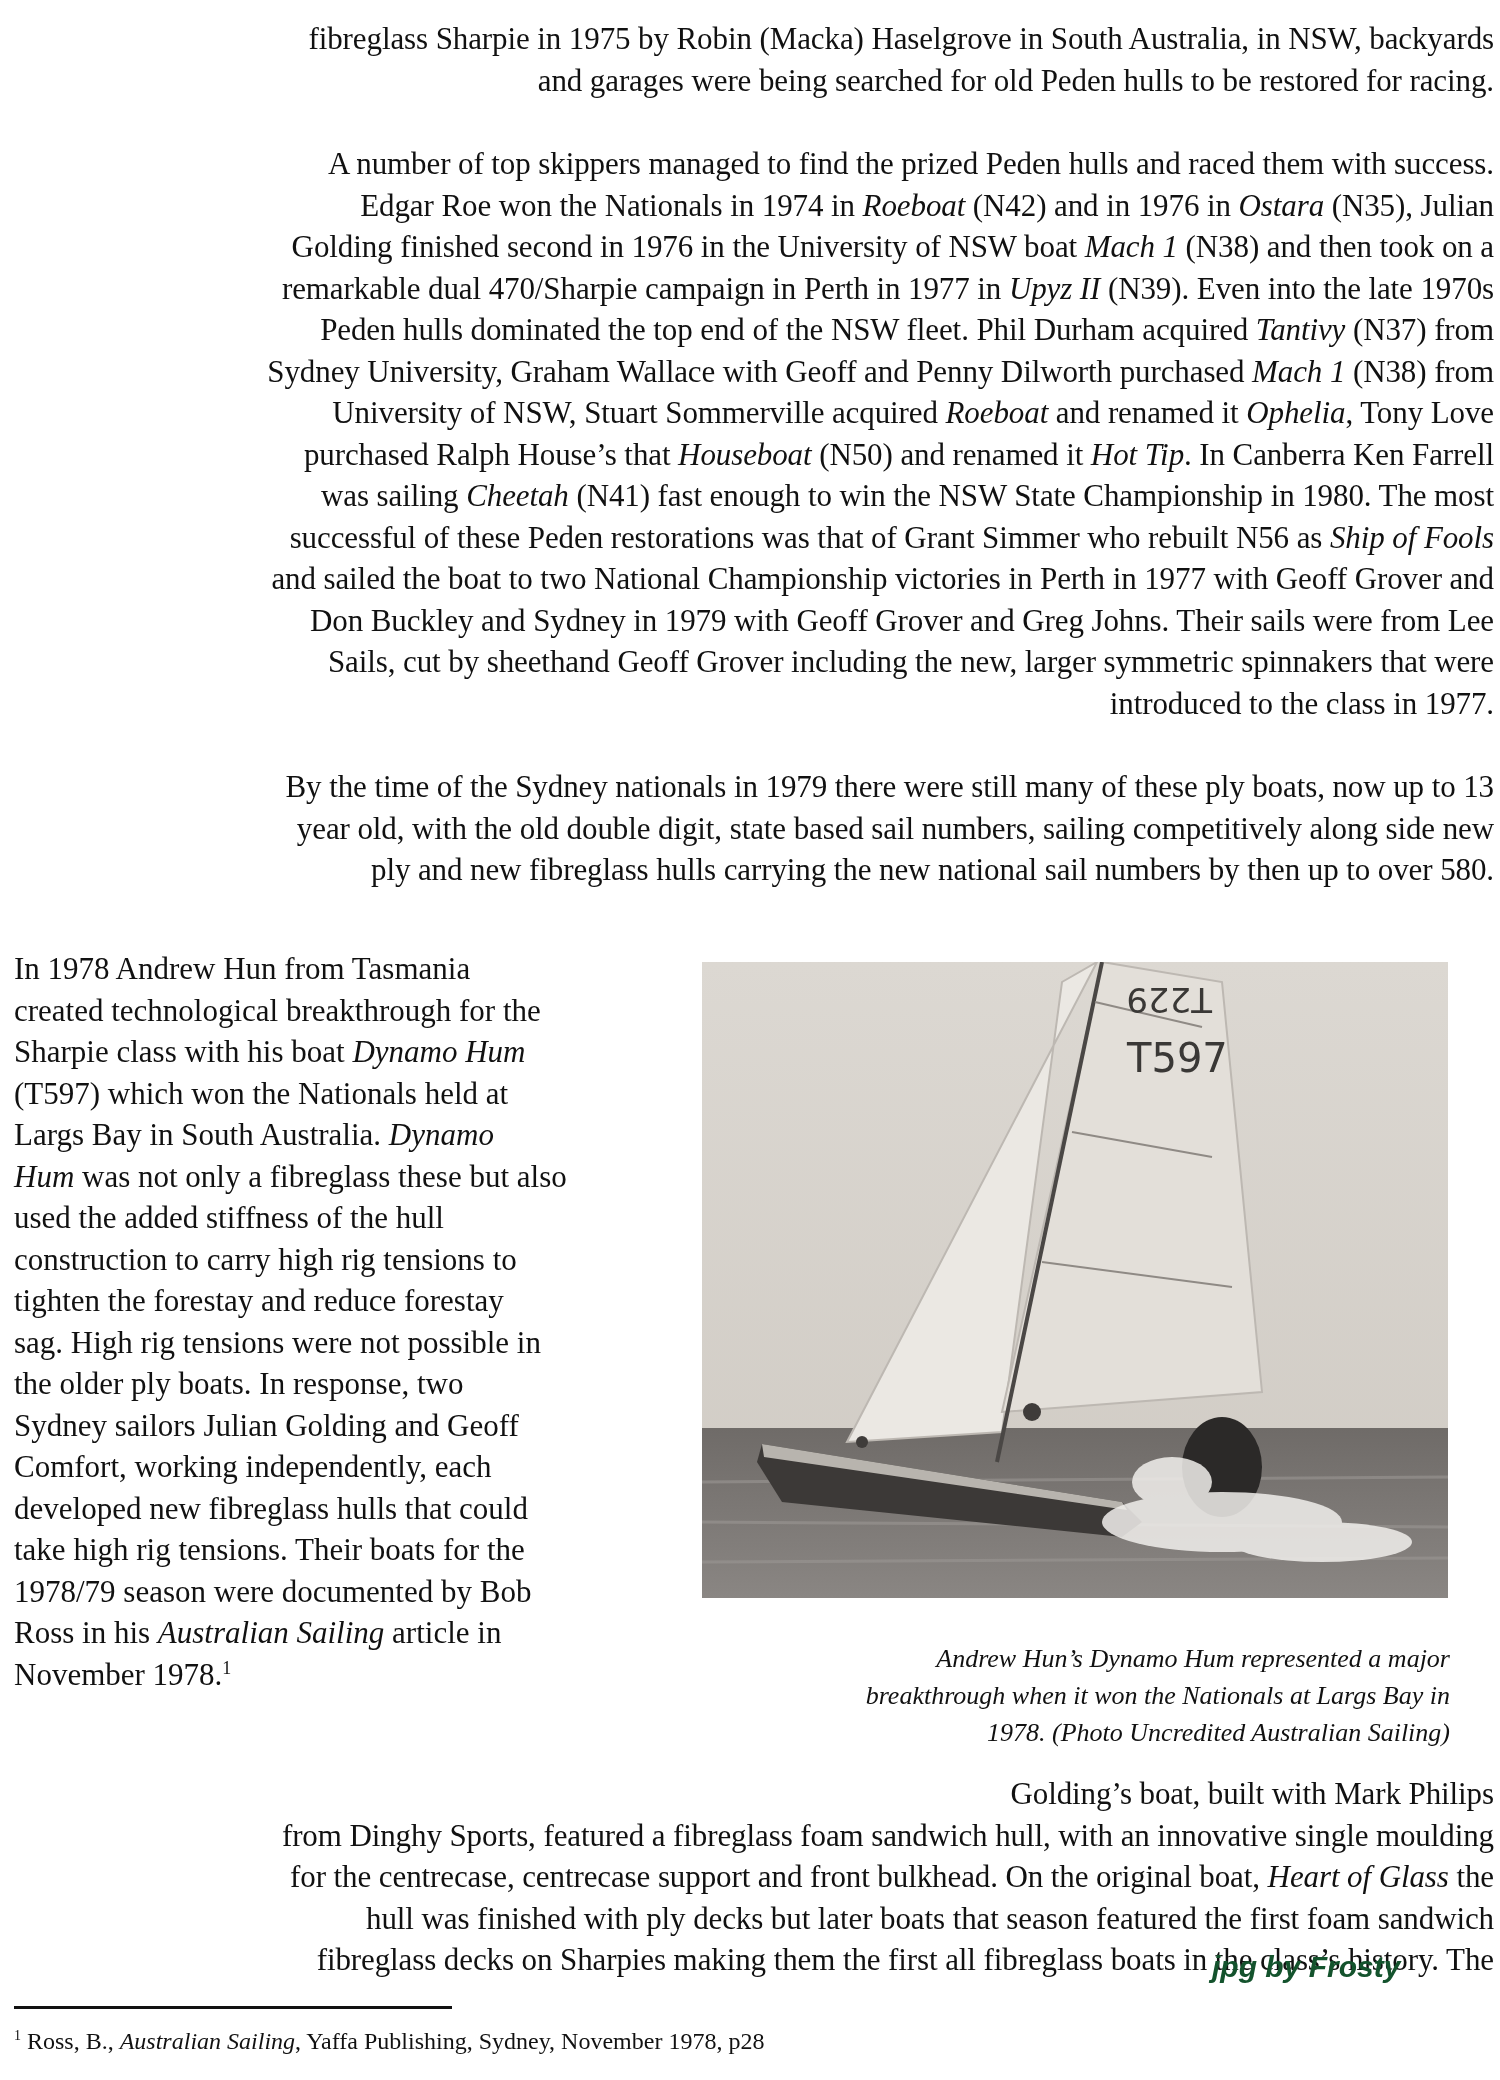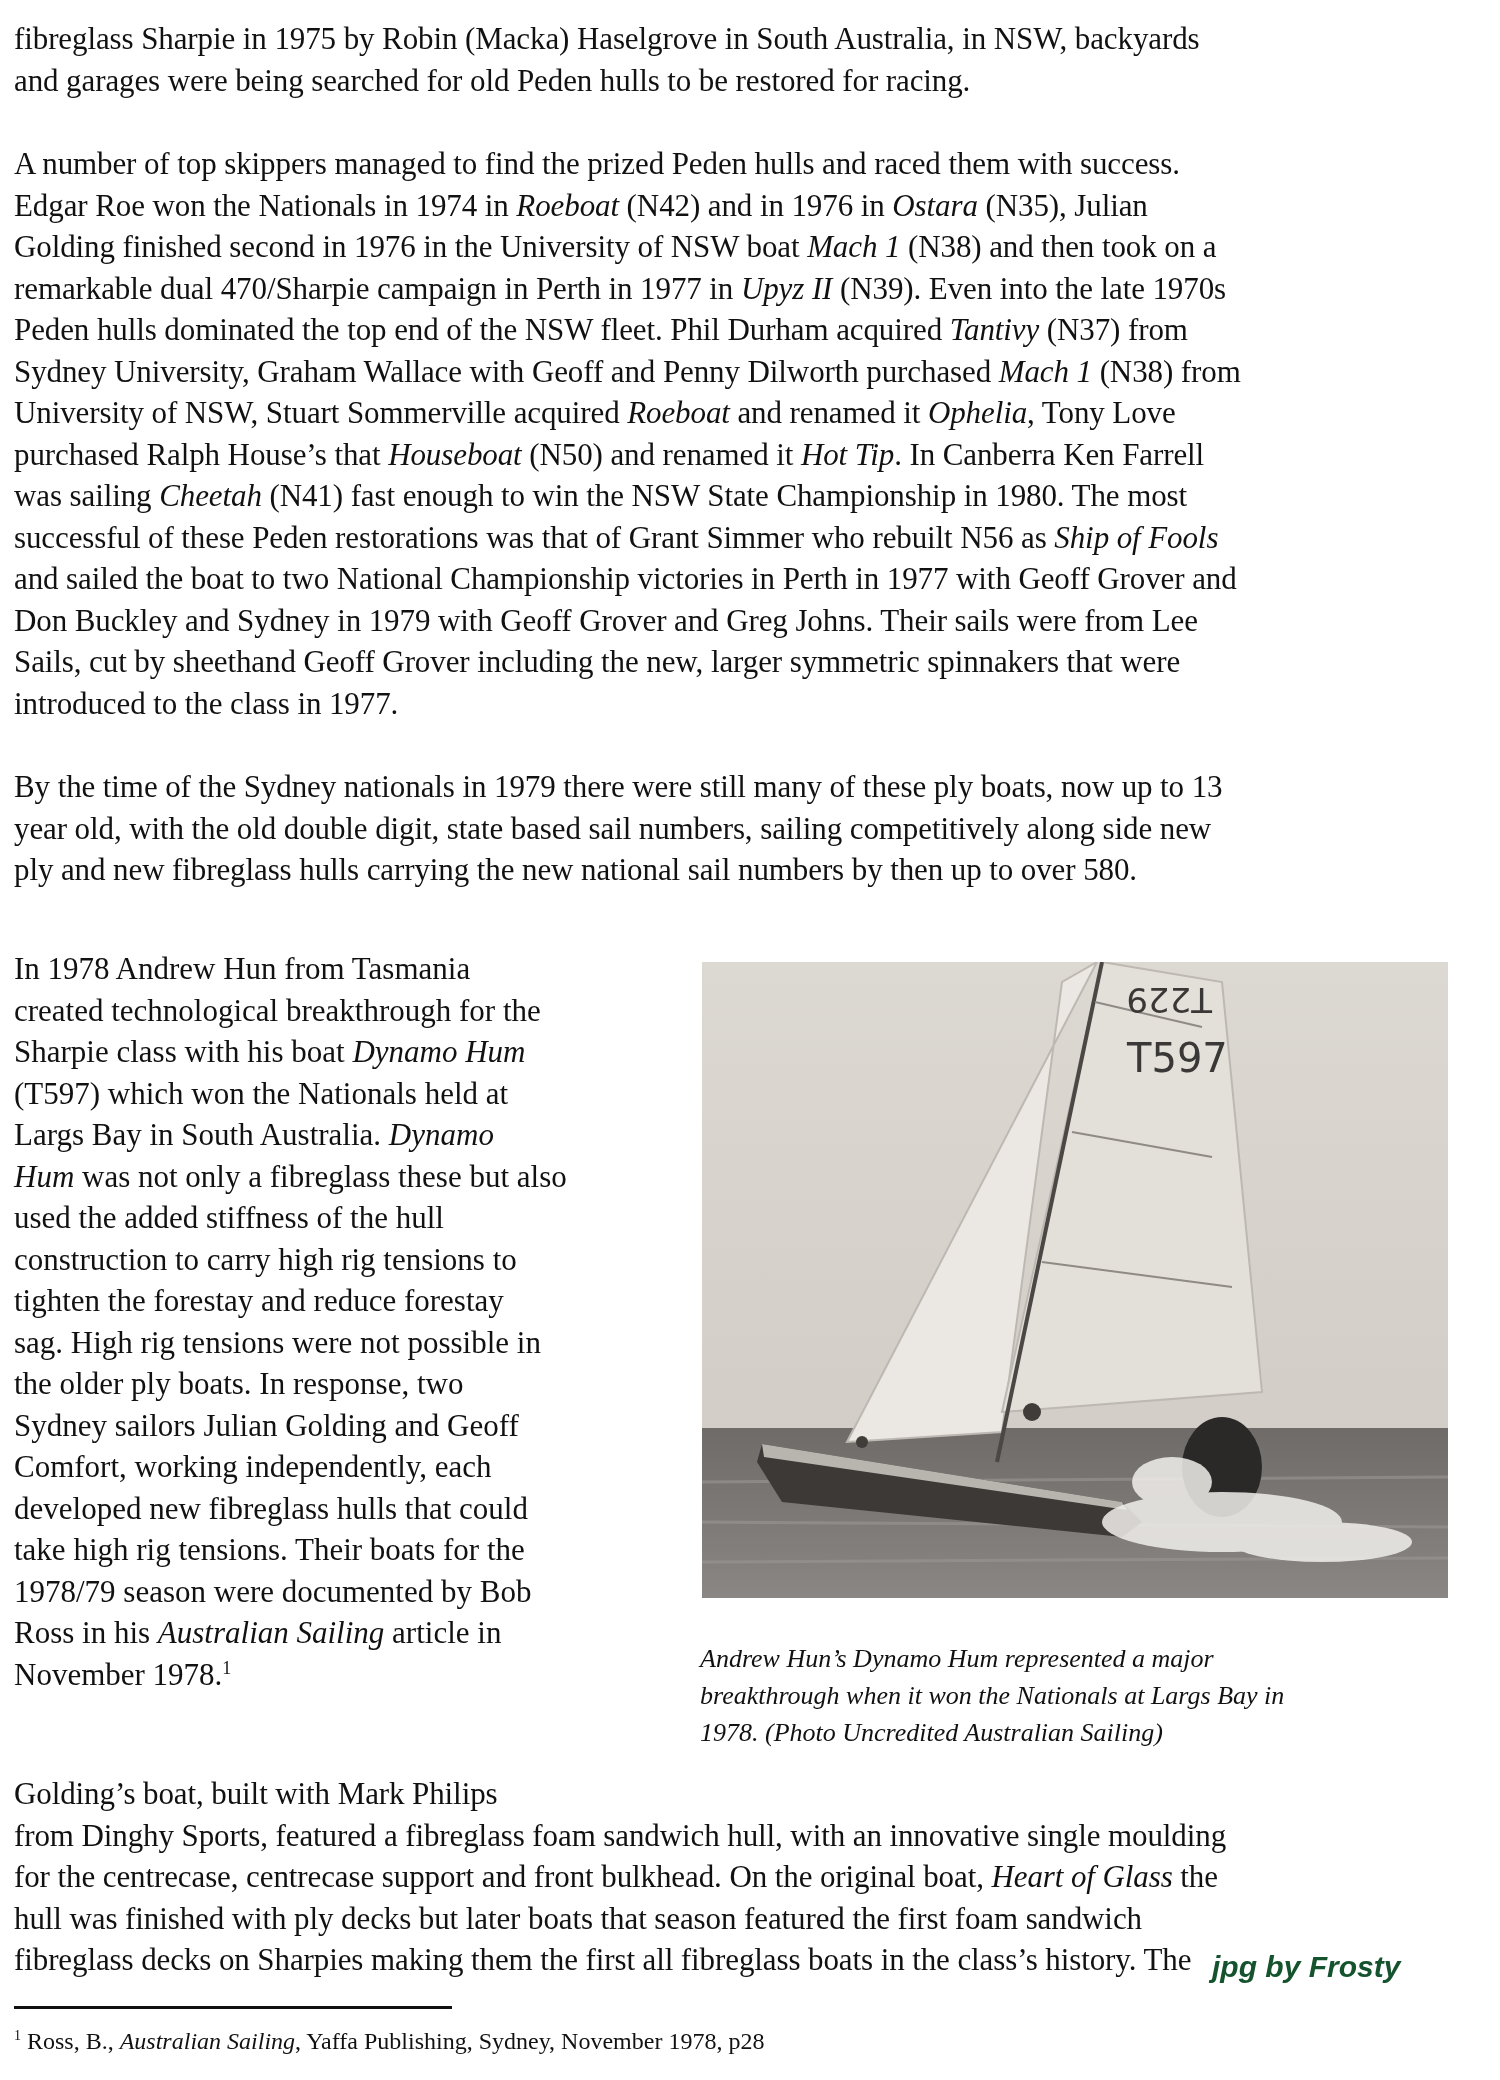--- a/index.html
+++ b/index.html
@@ -6,35 +6,35 @@
   body {
     width: 1500px; height: 2080px; position: relative; overflow: hidden;
     font-family: "Liberation Serif", "DejaVu Serif", serif;
     color: #111111;
   }
   .para {
     position: absolute; left: 14px; width: 1480px;
     font-size: 31px; line-height: 41.5px; margin: 0;
     letter-spacing: -0.1px;
   }
-  .para .line { display: block; white-space: nowrap; }
+  .para .line { display: block; white-space: nowrap; text-align: right; }
   .para i, .cap i, .fn i { font-style: italic; }
   .col-left { position: absolute; left: 14px; width: 680px; font-size: 31px; line-height: 41.5px; }
   .col-left .line { display: block; white-space: nowrap; }
   sup { font-size: 18px; line-height: 0; vertical-align: super; }
 
   .photo {
     position: absolute; left: 702px; top: 962px; width: 746px; height: 636px;
     background: #d9d5cf; overflow: hidden;
   }
   .photo svg { display: block; width: 100%; height: 100%; }
 
   .cap {
     position: absolute; left: 700px; top: 1640px; width: 750px;
-    text-align: left; font-style: italic; font-size: 26px; line-height: 37px;
+    text-align: right; font-style: italic; font-size: 26px; line-height: 37px;
   }
   .cap .line { display: block; white-space: nowrap; }
 
   .watermark {
     position: absolute; left: 1212px; top: 1950px;
     font-family: "Liberation Sans", "DejaVu Sans", sans-serif;
     font-weight: bold; font-style: italic; font-size: 30px; color: #14532d;
   }
   .fn-rule {
     position: absolute; left: 14px; top: 2006px; width: 438px; height: 3px; background: #111;

